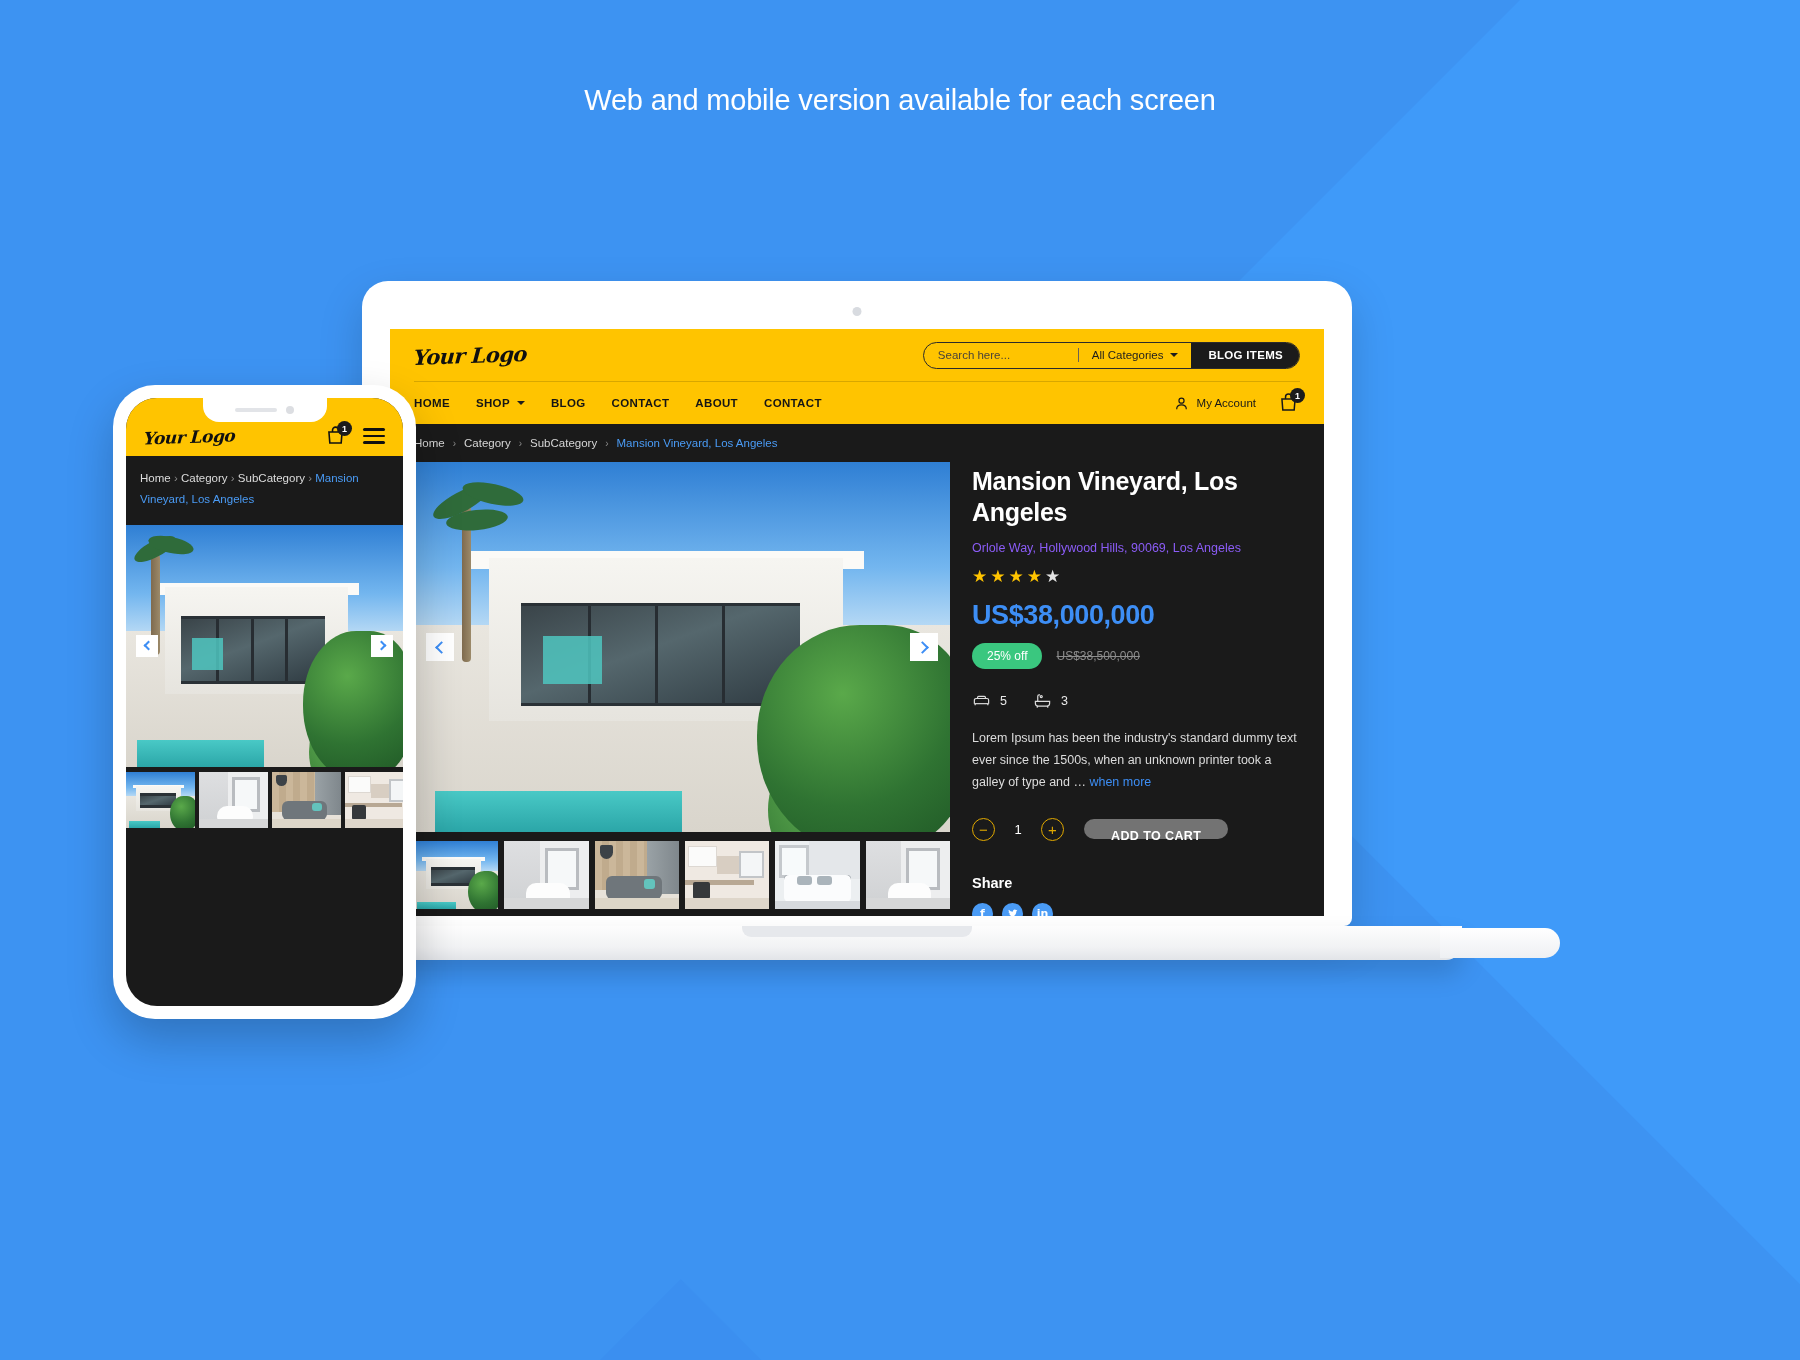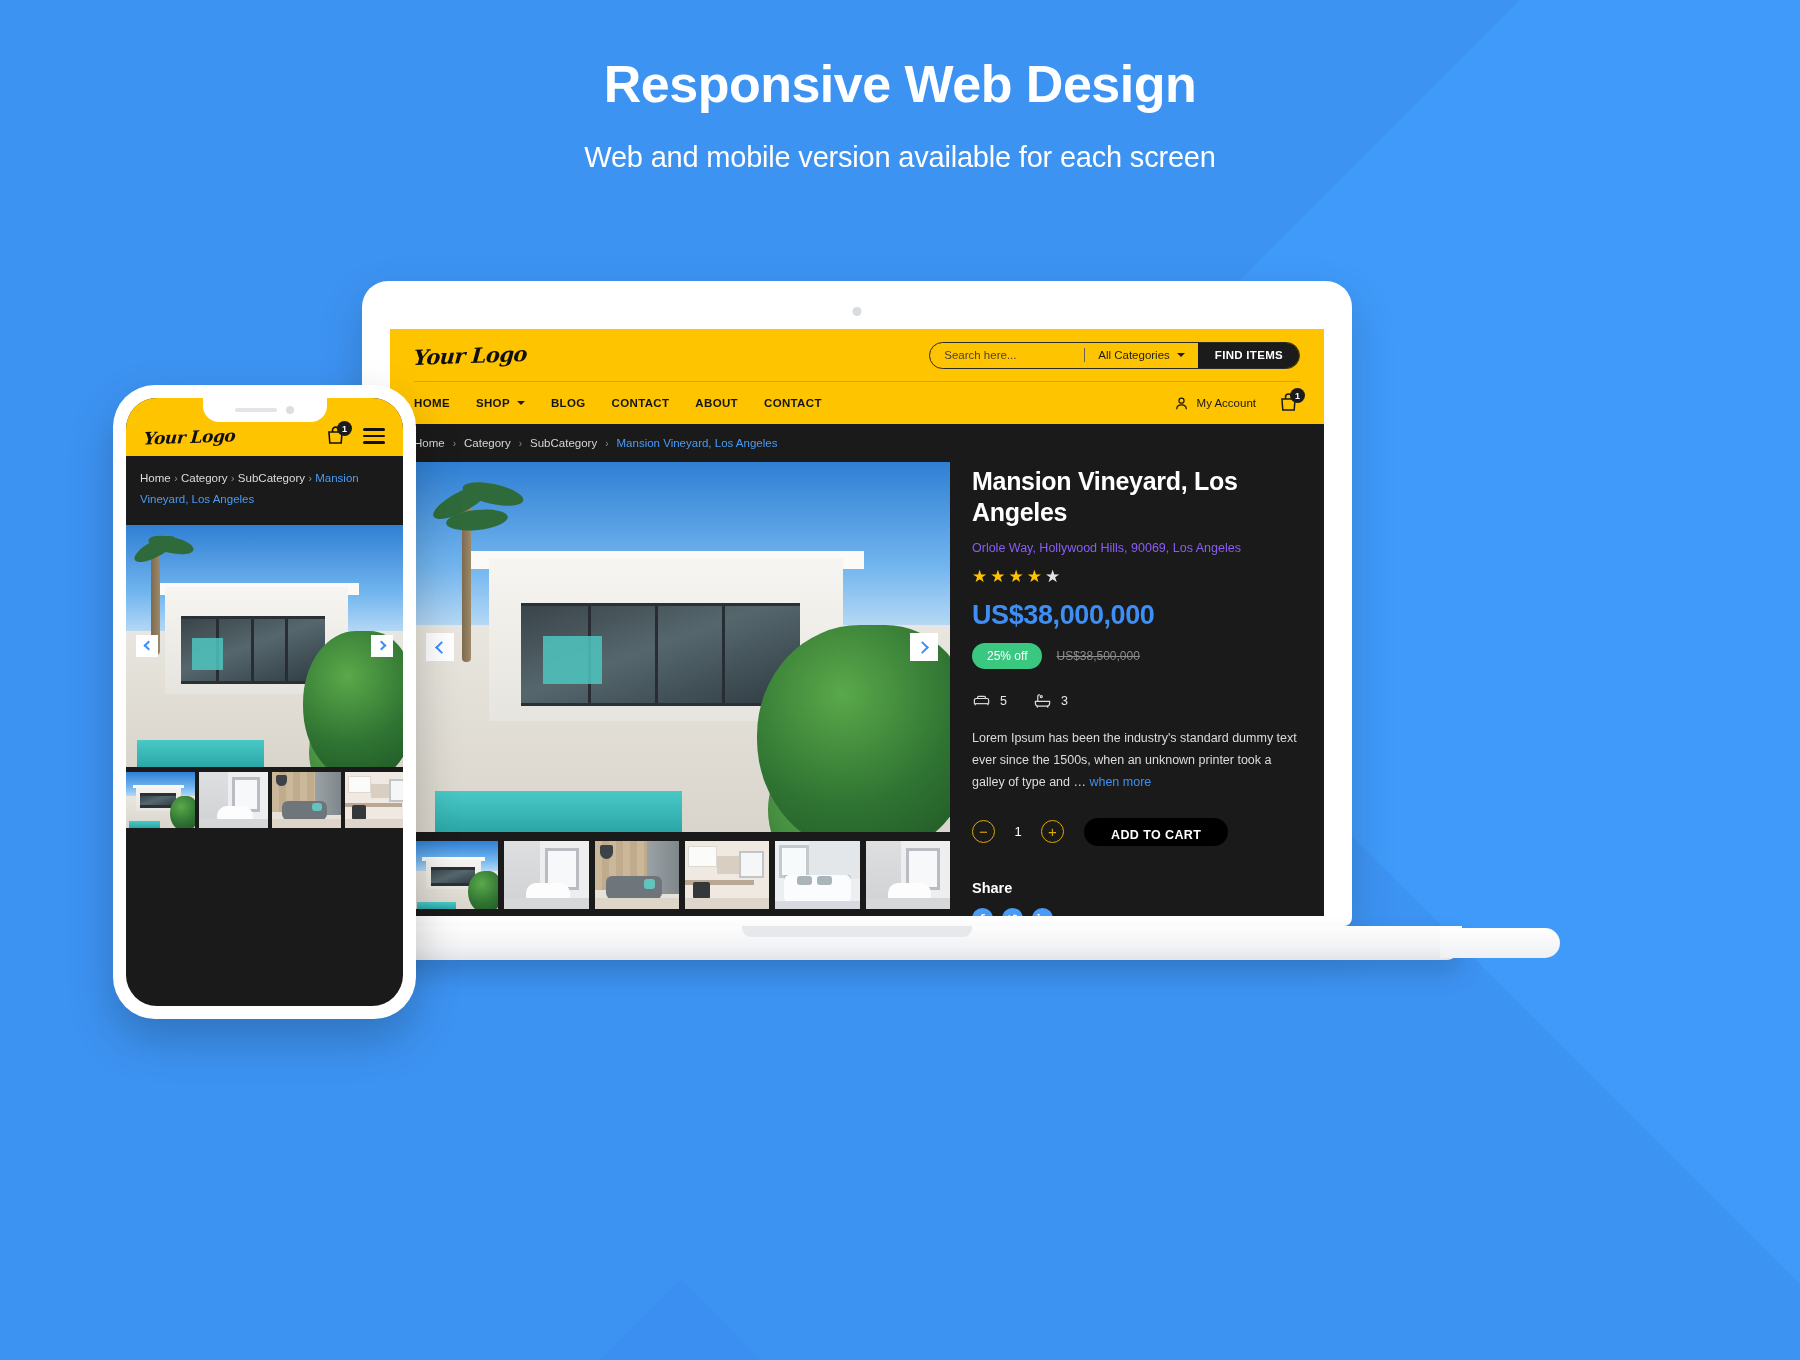--- a/index.html
+++ b/index.html
@@ -280,22 +280,22 @@
   .read-more { color:#3d8ef5; }
   .cart-row { display:flex; align-items:center; gap: 16px; margin-top: 24px; }
   .qty-btn {
     width: 23px; height: 23px; border-radius:50%;
     border: 1.6px solid #e0a800;
     display:flex;align-items:center;justify-content:center;
     color:#e0a800; font-size:15px; line-height:1; cursor:pointer;
   }
   .qty-val { font-size:13px; color:#ffffff; min-width:14px; text-align:center; }
   .atc-btn {
-    background:#000000; color:#ffffff; font-size:12.5px; font-weight:bold;
-    letter-spacing:0.4px; padding: 0 27px; height: 28px; line-height:34px;
+    background:#737373; color:#ffffff; font-size:12.5px; font-weight:bold;
+    letter-spacing:0.4px; padding: 0 27px; height: 20px; line-height:34px;
     border-radius: 17px; cursor:pointer; margin-left: 4px;
   }
   .share-h { font-size:14.5px; font-weight:bold; margin-top: 34px; }
   .socials { display:flex; gap:9px; margin-top: 12px; }
   .soc {
     width:21px;height:21px;border-radius:50%;background:#4a9bf5;
     display:flex;align-items:center;justify-content:center;
     color:#fff;font-size:11px;font-weight:bold;
     font-family:"DejaVu Sans", sans-serif;
   }
@@ -460,40 +460,39 @@
 </style>
 </head>
 <body>
 
 <div class="bg-root">
   <div class="bg-diag-top"></div>
   <div class="bg-diag-bottom"></div>
 </div>
 
 <div class="page-head">
-  <div class="page-title">Responsive Web Design</div>
   <div class="page-sub">Web and mobile version available for each screen</div>
 </div>
 
 <div class="laptop">
   <div class="laptop-lid">
     <div class="laptop-cam"></div>
     <div class="laptop-screen">
 
       <div class="site-header">
         <div class="sh-top">
           <div class="logo">Your Logo</div>
           <div class="searchbar">
             <input class="search-input" placeholder="Search here..." style="">
             <div class="search-sep"></div>
             <div class="search-cat">
               <span>All Categories</span>
               <span class="chev-dn"></span>
             </div>
-            <div class="find-btn">FIND ITEMS</div>
+            <div class="find-btn">BLOG ITEMS</div>
           </div>
         </div>
         <div class="sh-rule"></div>
         <div class="sh-bot">
           <div class="nav">
             <div class="nav-item">
               <span>HOME</span>
             </div>
             <div class="nav-item">
               <span>SHOP</span>

